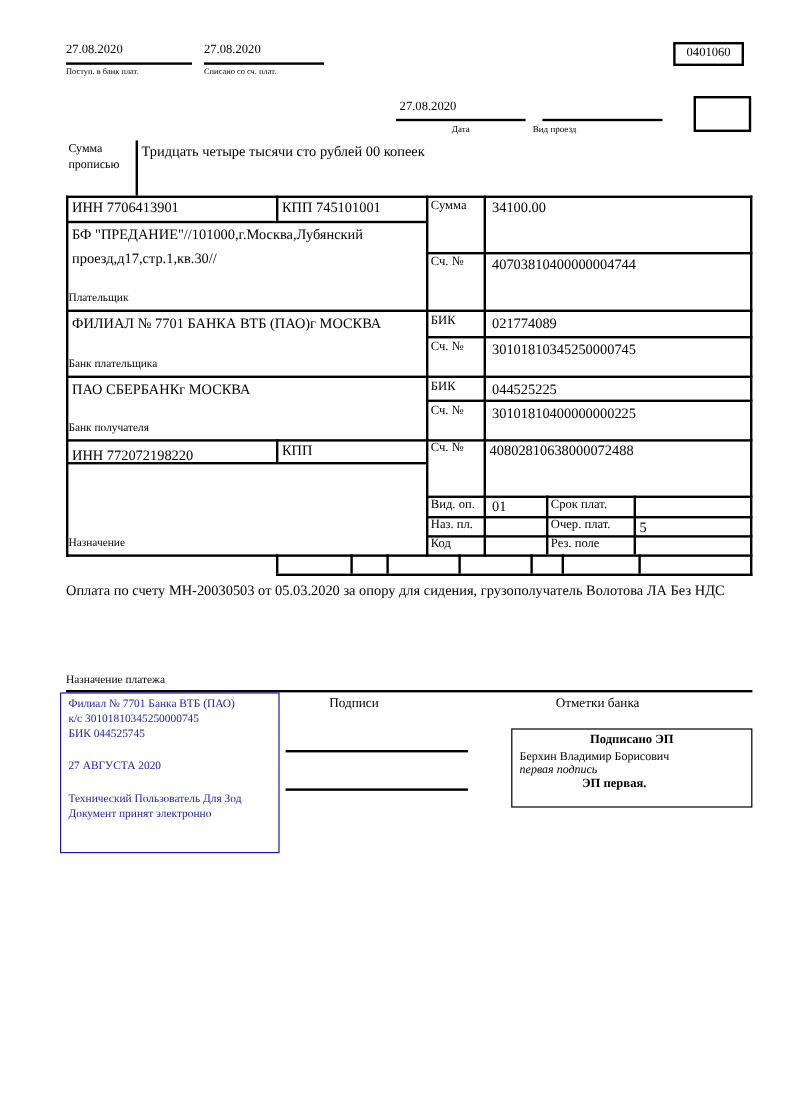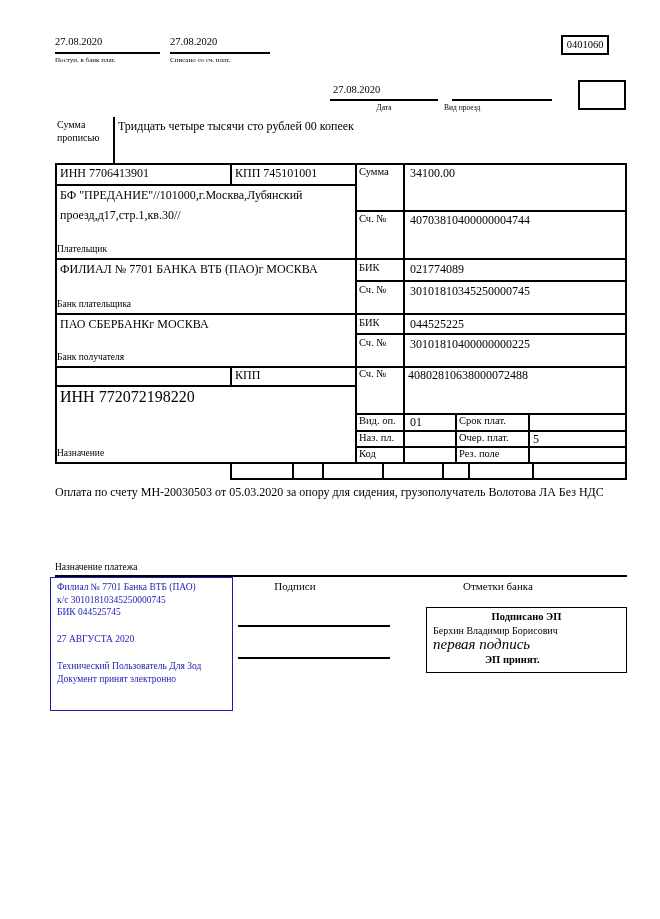--- a/index.html
+++ b/index.html
@@ -29,21 +29,21 @@
 <div class="page">
 
   <div class="ab" style="left:55px;top:36px;font-size:10.5px;">27.08.2020</div>
   <i class="hl" style="left:55px;top:52px;width:105px;"></i>
   <div class="ab" style="left:55px;top:56px;font-size:7px;">Поступ. в банк плат.</div>
 
   <div class="ab" style="left:170px;top:36px;font-size:10.5px;">27.08.2020</div>
   <i class="hl" style="left:170px;top:52px;width:100px;"></i>
   <div class="ab" style="left:170px;top:56px;font-size:7px;">Списано со сч. плат.</div>
 
-  <div class="ab ctr" style="left:561px;top:35px;width:48px;height:20px;border:2px solid #000;font-size:10.5px;line-height:16px;">0401060</div>
+  <div class="ab ctr" style="left:561px;top:35px;width:59px;height:20px;border:2px solid #000;font-size:10.5px;line-height:16px;">0401060</div>
 
 
   <div class="ab" style="left:333px;top:84px;font-size:10.5px;">27.08.2020</div>
   <i class="hl" style="left:330px;top:99px;width:108px;"></i>
   <div class="ab ctr" style="left:330px;top:103px;width:108px;font-size:7.5px;">Дата</div>
 
   <i class="hl" style="left:452px;top:99px;width:100px;"></i>
   <div class="ab" style="left:444px;top:103px;font-size:7.5px;">Вид проезд</div>
 
   <div class="ab" style="left:578px;top:80px;width:48px;height:30px;border:2px solid #000;"></div>
@@ -104,21 +104,21 @@
   <div class="ab" style="left:410px;top:284px;font-size:12px;">30101810345250000745</div>
   <div class="ab" style="left:57px;top:299px;font-size:9.5px;">Банк плательщика</div>
 
   <div class="ab" style="left:60px;top:317px;font-size:12px;">ПАО СБЕРБАНКг МОСКВА</div>
   <div class="ab" style="left:359px;top:317px;font-size:10.5px;">БИК</div>
   <div class="ab" style="left:410px;top:317px;font-size:12px;">044525225</div>
   <div class="ab" style="left:359px;top:337px;font-size:10.5px;">Сч. №</div>
   <div class="ab" style="left:410px;top:337px;font-size:12px;">30101810400000000225</div>
   <div class="ab" style="left:57px;top:352px;font-size:9.5px;">Банк получателя</div>
 
-  <div class="ab" style="left:60px;top:388px;font-size:16px;">ИНН 772072198220</div>
+  <div class="ab" style="left:60px;top:372px;font-size:12px;">ИНН 772072198220</div>
   <div class="ab" style="left:235px;top:368px;font-size:12px;">КПП</div>
   <div class="ab" style="left:359px;top:368px;font-size:10.5px;">Сч. №</div>
   <div class="ab" style="left:408px;top:368px;font-size:12px;">40802810638000072488</div>
 
   <div class="ab" style="left:359px;top:415px;font-size:10.5px;">Вид. оп.</div>
   <div class="ab" style="left:410px;top:415px;font-size:12px;">01</div>
   <div class="ab" style="left:459px;top:415px;font-size:10.5px;">Срок плат.</div>
   <div class="ab" style="left:359px;top:432px;font-size:10.5px;">Наз. пл.</div>
   <div class="ab" style="left:459px;top:432px;font-size:10.5px;">Очер. плат.</div>
   <div class="ab" style="left:533px;top:432px;font-size:12px;">5</div>
@@ -141,17 +141,17 @@
     <div>к/с 30101810345250000745</div>
     <div>БИК 044525745</div>
     <div style="margin-top:14px;">27 АВГУСТА 2020</div>
     <div style="margin-top:15px;width:145px;">Технический Пользователь Для Зод</div>
     <div>Документ принят электронно</div>
   </div>
 
   <div class="ep-box" style="left:426px;top:607px;width:201px;height:66px;">
     <div class="ctr b" style="margin-top:3px;font-size:10.5px;">Подписано ЭП</div>
     <div style="margin:3px 0 0 6px;font-size:10px;">Берхин Владимир Борисович</div>
-    <div class="i" style="margin:0 0 0 6px;font-size:15px;">первая подпись</div>
-    <div class="b" style="margin:1px 0 0 58px;font-size:10.5px;">ЭП принят.</div>
+    <div class="i" style="margin:0 0 0 6px;font-size:10px;">первая подпись</div>
+    <div class="b" style="margin:1px 0 0 58px;font-size:10.5px;">ЭП первая.</div>
   </div>
 
 </div>
 
 </body></html>

